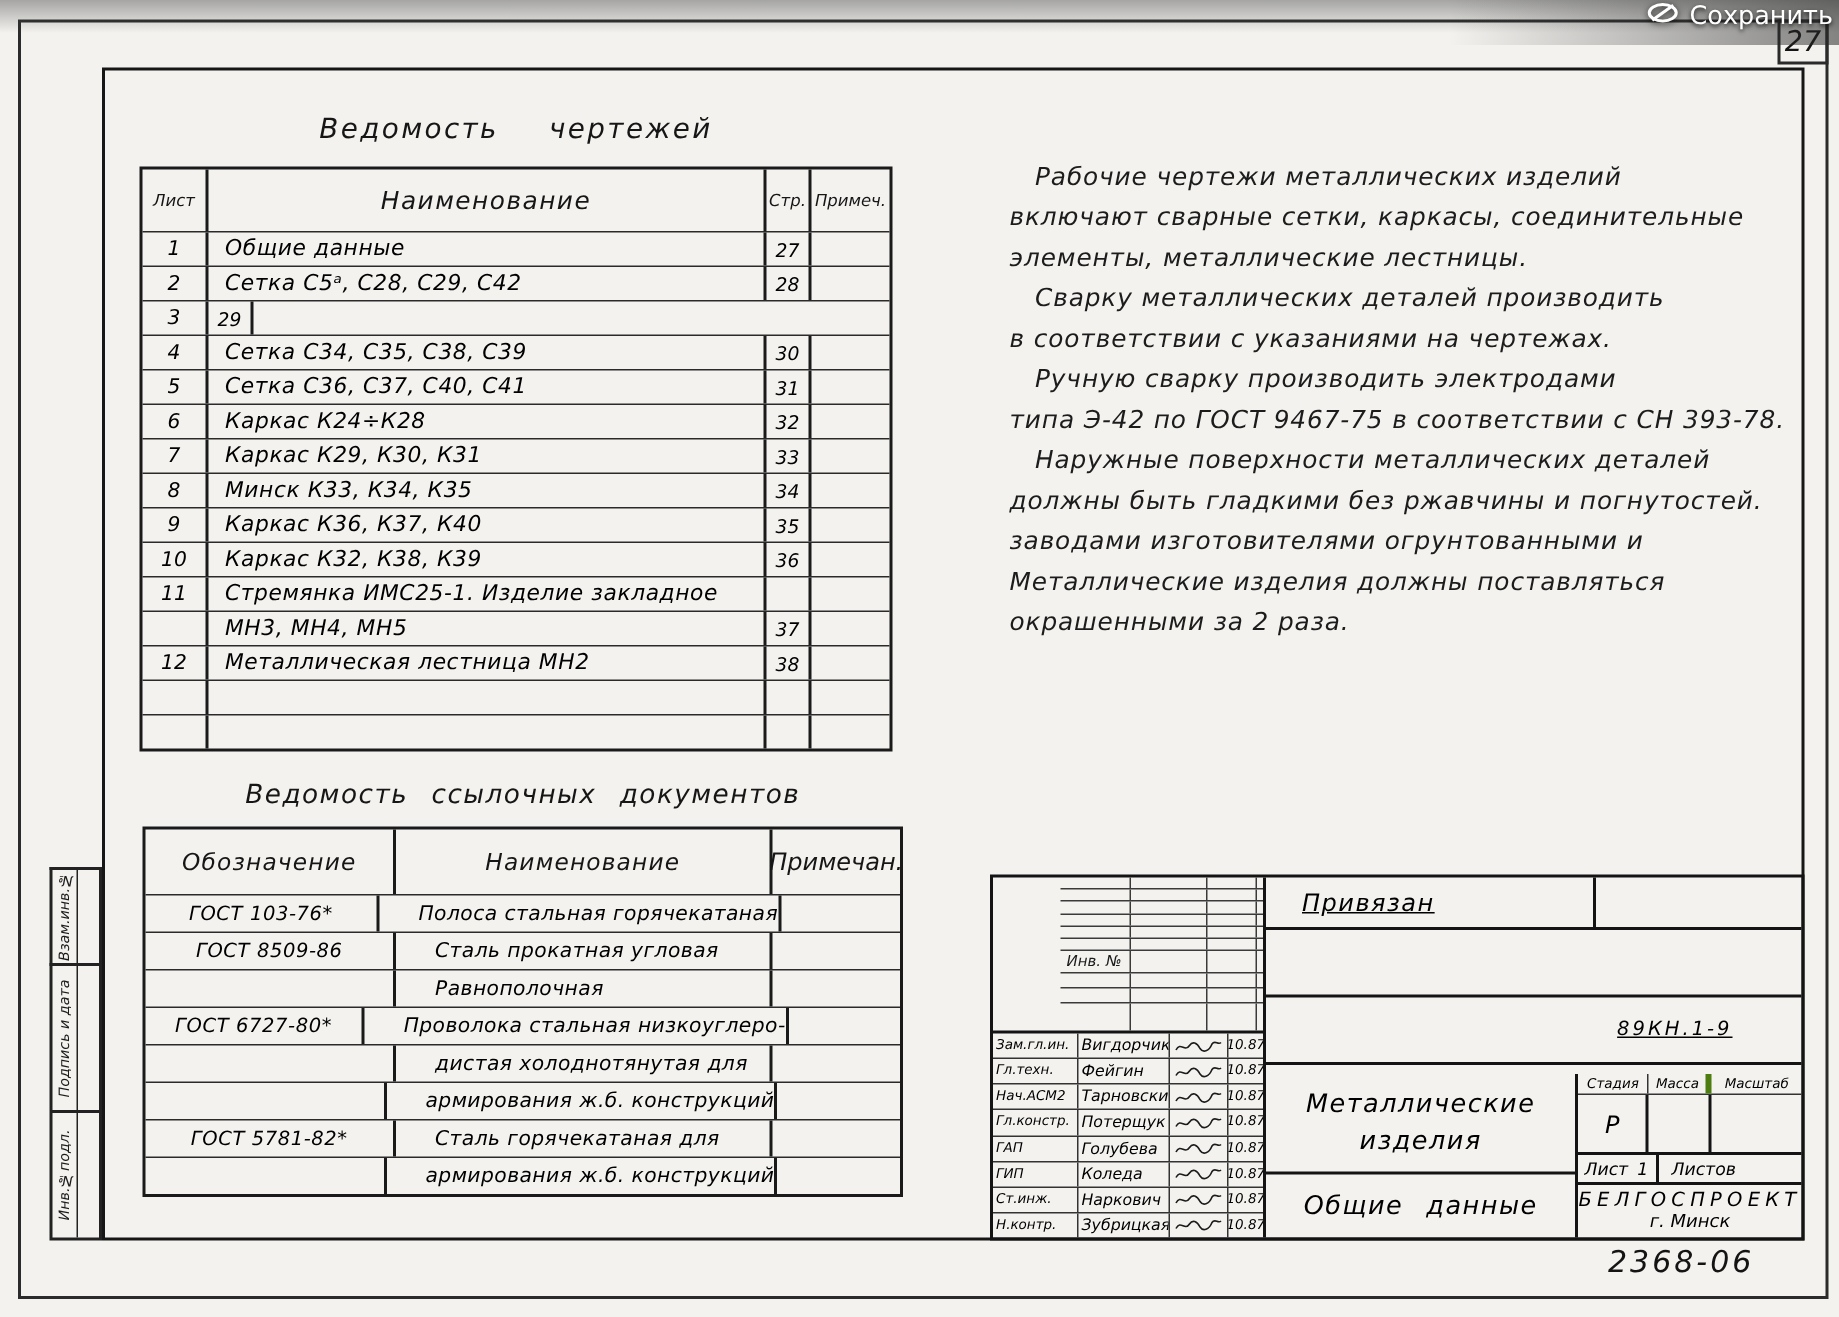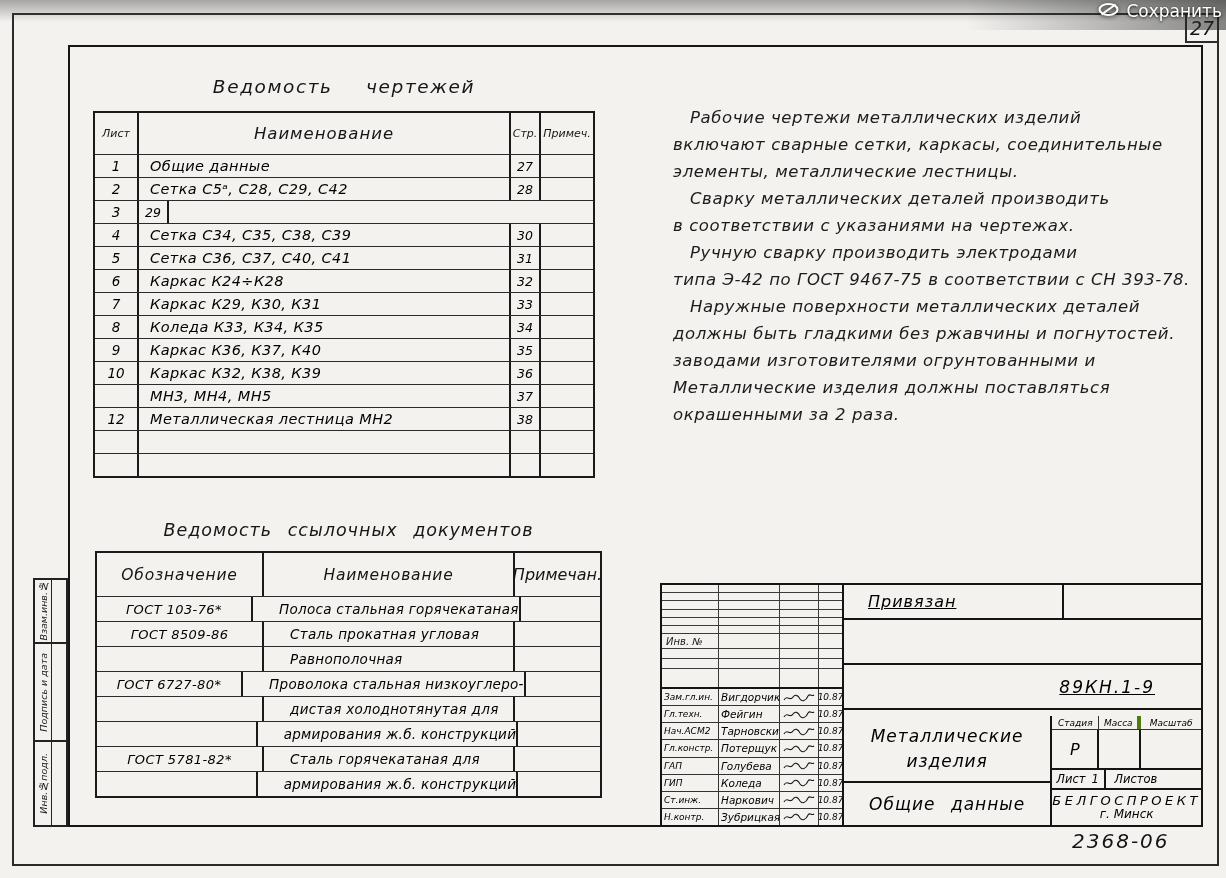--- a/index.html
+++ b/index.html
@@ -73,21 +73,21 @@
   .t2-row .c-name2 { font-style:italic; font-size:13.5px; letter-spacing:.3px; white-space:nowrap; }
 
   
   .notes { position:absolute; left:673px; top:108px; width:520px; }
   .note-line { height:27px; font-size:16.5px; white-space:nowrap; display:flex; align-items:flex-start; }
   .note-line.indent { padding-left:17px; }
 
   
   .tb { position:absolute; left:660px; top:583px; width:543px; height:244px; border:2px solid #141414; background:transparent; }
   .tb-left { position:absolute; left:0; top:0; width:182px; height:100%; border-right:2px solid #141414; display:flex; flex-direction:column; }
-  .tbl-upper { height:104px; border-bottom:2px solid #141414; display:flex; flex-direction:column; }
+  .tbl-upper { height:104px; border-bottom:2px solid #141414; display:flex; flex-direction:column;padding-left:45px; }
   .tbl-upper-row { display:flex; border-bottom:1px solid #3a3a3a; }
   .tbl-upper-row:last-child { border-bottom:none; }
   .tbl-upper-cell { border-right:1px solid #3a3a3a; height:100%; display:flex; align-items:center; padding-left:4px; }
   .tbl-upper-cell:last-child { border-right:none; flex:1; }
   .inv-label { font-style:italic; font-size:10px; color:#1c1c1c; white-space:nowrap; }
   .tbl-sigs { flex:1; display:flex; flex-direction:column; }
   .sig-row { flex:1; display:flex; border-bottom:1px solid #333; }
   .sig-row:last-child { border-bottom:none; }
   .sig-cell { display:flex; align-items:center; overflow:hidden; }
   .sig-role { width:57px; border-right:1px solid #333; font-style:italic; font-size:9px; padding-left:2px; white-space:nowrap; }
@@ -95,21 +95,21 @@
   .sig-scr  { width:39px; border-right:1px solid #333; justify-content:center; }
   .sig-date { flex:1; font-style:italic; font-size:9px; justify-content:center; white-space:nowrap; }
 
   .tb-right { position:absolute; left:182px; top:0; right:0; height:100%;text-decoration:underline; }
   .tbr-rowA { height:35px; border-bottom:2px solid #141414; display:flex; }
   .cellA1 { width:220px; border-right:2px solid #141414; display:flex; align-items:center; padding-left:24px;
     font-style:italic; font-size:16px; letter-spacing:1px; }
   .cellA2 { flex:1; }
   .tbr-rowB { height:45px; border-bottom:2px solid #141414; }
   .tbr-rowC { height:45px; border-bottom:2px solid #141414; display:flex; align-items:center; justify-content:flex-end;
-    padding-right:46px; font-style:italic; font-size:17px; letter-spacing:2px; }
+    padding-right:46px; font-style:italic; font-size:13px; letter-spacing:2px; }
   .tbr-bottom { position:absolute; left:0; right:0; top:131px; bottom:0; display:flex; }
   .tbc-center { width:216px; border-right:2px solid #141414; display:flex; flex-direction:column; }
   .tbc-name { height:67px; border-bottom:2px solid #141414; display:flex; align-items:center; justify-content:center;
     text-align:center; font-style:italic; font-size:17px; letter-spacing:1px; line-height:1.45; }
   .tbc-name span { width:170px; }
   .tbc-sheet-title { flex:1; display:flex; align-items:center; justify-content:center;
     font-style:italic; font-size:17px; word-spacing:9px; letter-spacing:1px; }
   .tbc-right { flex:1; display:flex; flex-direction:column; }
   .stage-head { height:14px; display:flex; border-bottom:1.5px solid #333; }
   .stage-head .c { font-style:italic; font-size:9px; justify-content:center; white-space:nowrap; }
@@ -218,34 +218,40 @@
     <div class="c c-note"></div>
   </div>
         <div class="t1-row">
     <div class="c c-sheet">7</div>
     <div class="c c-name">Каркас К29, К30, К31</div>
     <div class="c c-page">33</div>
     <div class="c c-note"></div>
   </div>
         <div class="t1-row">
     <div class="c c-sheet">8</div>
-    <div class="c c-name">Коледа К33, К34, К35</div>
+    <div class="c c-name">Минск К33, К34, К35</div>
     <div class="c c-page">34</div>
     <div class="c c-note"></div>
   </div>
         <div class="t1-row">
     <div class="c c-sheet">9</div>
     <div class="c c-name">Каркас К36, К37, К40</div>
     <div class="c c-page">35</div>
     <div class="c c-note"></div>
   </div>
         <div class="t1-row">
     <div class="c c-sheet">10</div>
     <div class="c c-name">Каркас К32, К38, К39</div>
     <div class="c c-page">36</div>
+    <div class="c c-note"></div>
+  </div>
+        <div class="t1-row">
+    <div class="c c-sheet">11</div>
+    <div class="c c-name">Стремянка ИМС25-1. Изделие закладное</div>
+    <div class="c c-page"></div>
     <div class="c c-note"></div>
   </div>
         <div class="t1-row">
     <div class="c c-sheet"></div>
     <div class="c c-name">МН3, МН4, МН5</div>
     <div class="c c-page">37</div>
     <div class="c c-note"></div>
   </div>
         <div class="t1-row">
     <div class="c c-sheet">12</div>

